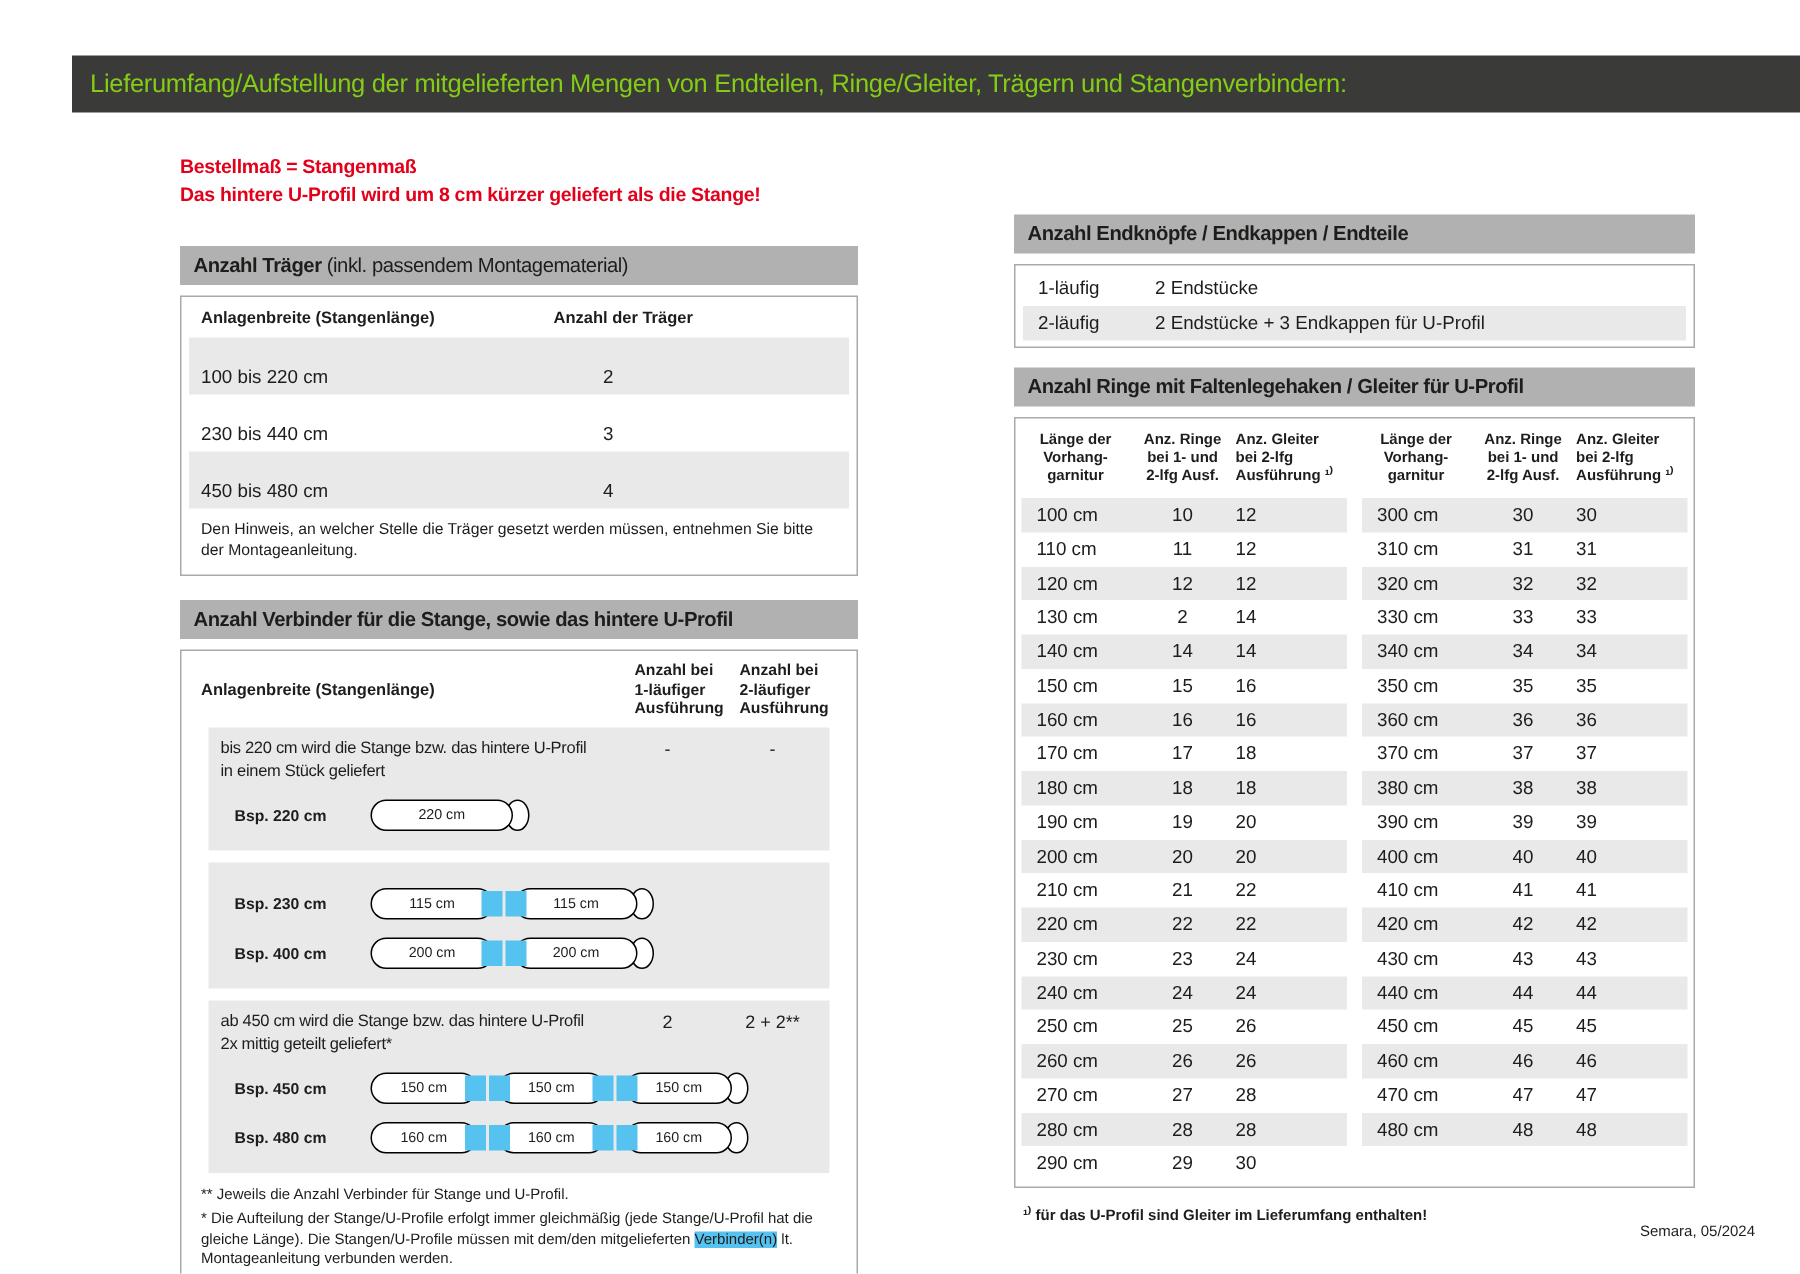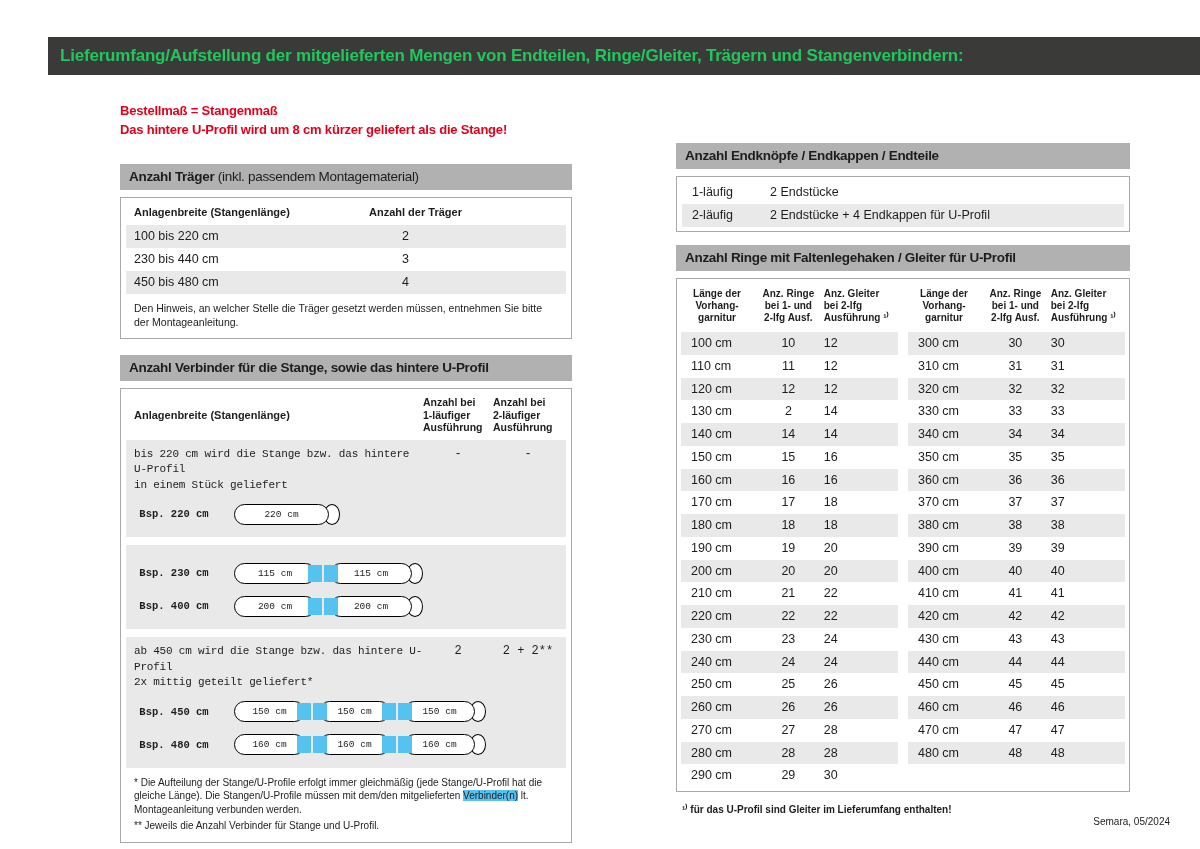--- a/index.html
+++ b/index.html
@@ -8,53 +8,53 @@
     --section-header-bg:#b1b1b1;
     --row-alt-bg:#e9e9e9;
     --connector-blue:#55c2ef;
   }
   html,body{margin:0;padding:0;}
   body{width:1200px;height:849px;background:#fff;font-family:"Liberation Sans",sans-serif;color:#1d1d1b;}
   .page{position:relative;width:1200px;height:849px;background:#fff;overflow:hidden;}
   .pre{white-space:pre-line;}
 
   .titlebar{position:absolute;left:48px;top:37px;width:1152px;height:38px;background:var(--titlebar-bg);
-    color:#22c55e;display:flex;align-items:center;padding-left:12px;box-sizing:border-box;
-    font-size:17px;font-weight:bold;letter-spacing:-0.2px;}
+    color:#84cc16;display:flex;align-items:center;padding-left:12px;box-sizing:border-box;
+    font-size:17px;font-weight:normal;letter-spacing:-0.2px;}
 
   .left-col{position:absolute;left:120px;top:101px;width:452px;}
   .right-col{position:absolute;left:676px;top:107px;width:454px;margin-top:36px;}
 
   .red-note{color:var(--accent-red);font-weight:bold;font-size:13px;line-height:19px;letter-spacing:-0.2px;white-space:nowrap;}
 
   .sec-head{background:var(--section-header-bg);color:#1d1d1b;font-size:13.5px;line-height:16px;
     padding:5px 9px;letter-spacing:-0.3px;}
   .sec-head .b{font-weight:bold;}
   .mt25{margin-top:25px;}
   .mt16{margin-top:16px;}
   .mt12{margin-top:12px;}
   .mt13{margin-top:13px;}
 
   .boxed{border:1px solid #a9a9a9;background:#fff;margin-top:7px;}
   .stripe-g{background:var(--row-alt-bg);}
 
   
   .tr-head{display:flex;font-size:11px;font-weight:bold;line-height:13px;padding:8px 0 6px;margin:0 5px;}
-  .tr-row{display:flex;height:23px;line-height:23px;font-size:12.5px;margin:0 5px;align-items:flex-end;}
+  .tr-row{display:flex;height:38px;line-height:23px;font-size:12.5px;margin:0 5px;align-items:flex-end;}
   .tr-c1{width:243px;padding-left:8px;box-sizing:border-box;}
   .tr-c2{flex:1;}
   .tr-row .tr-c2{padding-left:33px;box-sizing:border-box;}
   .tr-note{font-size:10.5px;line-height:14px;padding:7px 13px 9px;}
 
   
   .vb-head{display:flex;align-items:center;padding:7px 0 6px;}
   .vb-c1{flex:1;font-weight:bold;font-size:11px;padding-left:13px;}
   .vb-c2,.vb-c3{width:70px;font-weight:bold;font-size:10.5px;line-height:12.5px;}
   .vb-c3{margin-right:8px;}
-  .vgroup{background:var(--row-alt-bg);margin:0 5px 8px;padding:7px 3px 11px 0;font-family:Liberation Mono, monospace;}
+  .vgroup{background:var(--row-alt-bg);margin:0 18px 8px;padding:7px 3px 11px 0;}
   .vg-top{display:flex;align-items:flex-start;}
   .vg-text{flex:1;font-size:11px;line-height:15.5px;padding-left:8px;letter-spacing:-0.2px;}
   .vg-c{width:70px;text-align:center;font-size:12px;line-height:15.5px;}
   .ex-row{display:flex;align-items:center;margin-top:9px;}
   .ex-label{width:108px;box-sizing:border-box;padding-right:12px;text-align:center;
     font-weight:bold;font-size:10.5px;flex-shrink:0;}
   .rod{display:flex;align-items:center;height:24px;}
   .pill{height:21px;box-sizing:border-box;border:1.5px solid #000;border-radius:10.5px;background:#fff;
     display:flex;align-items:center;justify-content:center;font-size:9.5px;flex-shrink:0;
     position:relative;z-index:1;}
@@ -218,41 +218,41 @@
                 <div class="conn">
                   <span class="sq"></span>
                   <span class="sq"></span>
                 </div>
                 <div class="pill" style="width: 71px;">160 cm</div>
                 <div class="knob"></div>
               </div>
             </div>
           </div>
         </div>
+      <div class="fn">** Jeweils die Anzahl Verbinder für Stange und U-Profil.</div>
       <div class="fn">
         <span>* Die Aufteilung der Stange/U-Profile erfolgt immer gleichmäßig (jede Stange/U-Profil hat die gleiche Länge). Die Stangen/U-Profile müssen mit dem/den mitgelieferten </span><span class="hl">Verbinder(n)</span><span> lt. Montageanleitung verbunden werden.</span>
       </div>
-      <div class="fn">** Jeweils die Anzahl Verbinder für Stange und U-Profil.</div>
     </div>
 
   </div>
 
   <div class="right-col">
 
     <div class="sec-head">
       <span class="b">Anzahl Endknöpfe / Endkappen / Endteile</span>
     </div>
     <div class="boxed end-box mt12" id="end-box">
         <div class="e-row">
           <div class="e-c1">1-läufig</div>
           <div class="e-c2">2 Endstücke</div>
         </div>
         <div class="e-row stripe-g">
           <div class="e-c1">2-läufig</div>
-          <div class="e-c2">2 Endstücke + 4 Endkappen für U-Profil</div>
+          <div class="e-c2">2 Endstücke + 3 Endkappen für U-Profil</div>
         </div>
       </div>
 
     <div class="sec-head mt13">
       <span class="b">Anzahl Ringe mit Faltenlegehaken / Gleiter für U-Profil</span>
     </div>
     <div class="boxed ring-box">
       <div class="rtable" id="rtable-left">
           <div class="rt-head">
             <div class="rt-c1 pre">Länge der

